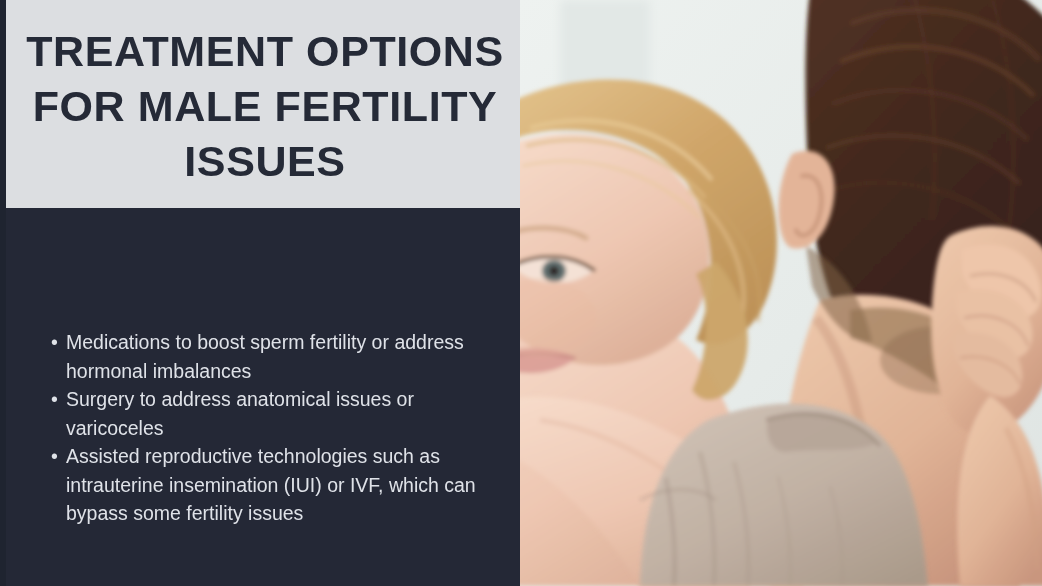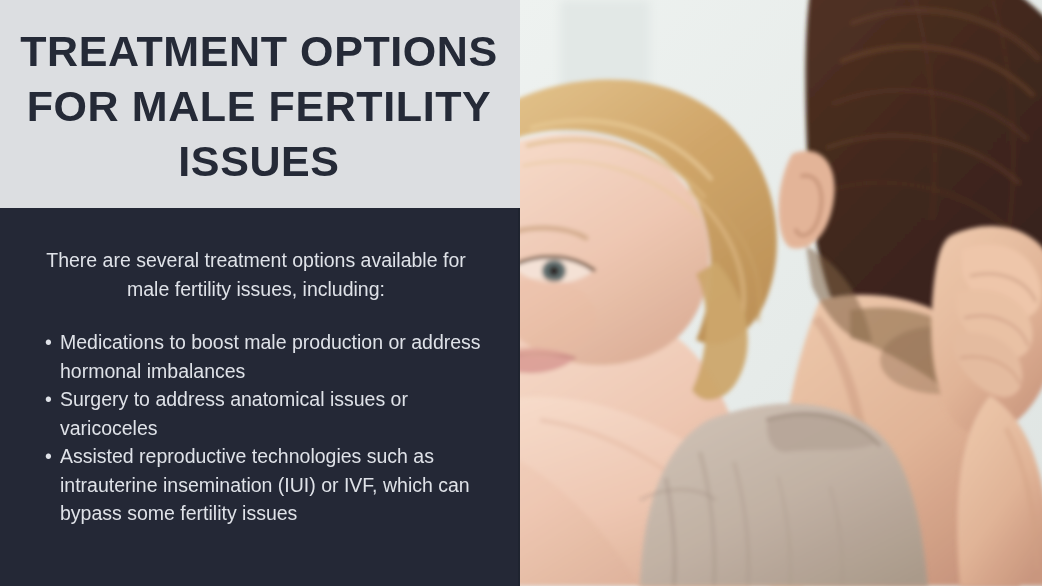--- a/index.html
+++ b/index.html
@@ -12,21 +12,21 @@
     width: 1042px;
     height: 586px;
     overflow: hidden;
     font-family: "Liberation Sans", sans-serif;
     background: #1f2430;
   }
 
   
   #left-column {
     position: absolute;
-    left: 0;
+    left: 6px;
     top: 0;
     width: 520px;
     height: 586px;
   }
 
   
   #title-panel {
     position: absolute;
     left: 0;
     top: 0;
@@ -119,26 +119,25 @@
 
 <div id="slide">
 
   <div id="left-column">
 
     <div id="title-panel">
       <h1 id="slide-title">TREATMENT OPTIONS FOR MALE FERTILITY ISSUES</h1>
     </div>
 
     <div id="body-panel">
-      <p id="intro-text">There are several treatment options available for male fertility issues, including:</p>
 
       <ul id="bullet-list">
         <li>
           <span class="bullet-dot">•</span>
-          <span>Medications to boost male production or address hormonal imbalances</span>
+          <span>Medications to boost sperm fertility or address hormonal imbalances</span>
         </li>
         <li>
           <span class="bullet-dot">•</span>
           <span>Surgery to address anatomical issues or varicoceles</span>
         </li>
         <li>
           <span class="bullet-dot">•</span>
           <span>Assisted reproductive technologies such as intrauterine insemination (IUI) or IVF, which can bypass some fertility issues</span>
         </li>
       </ul>

